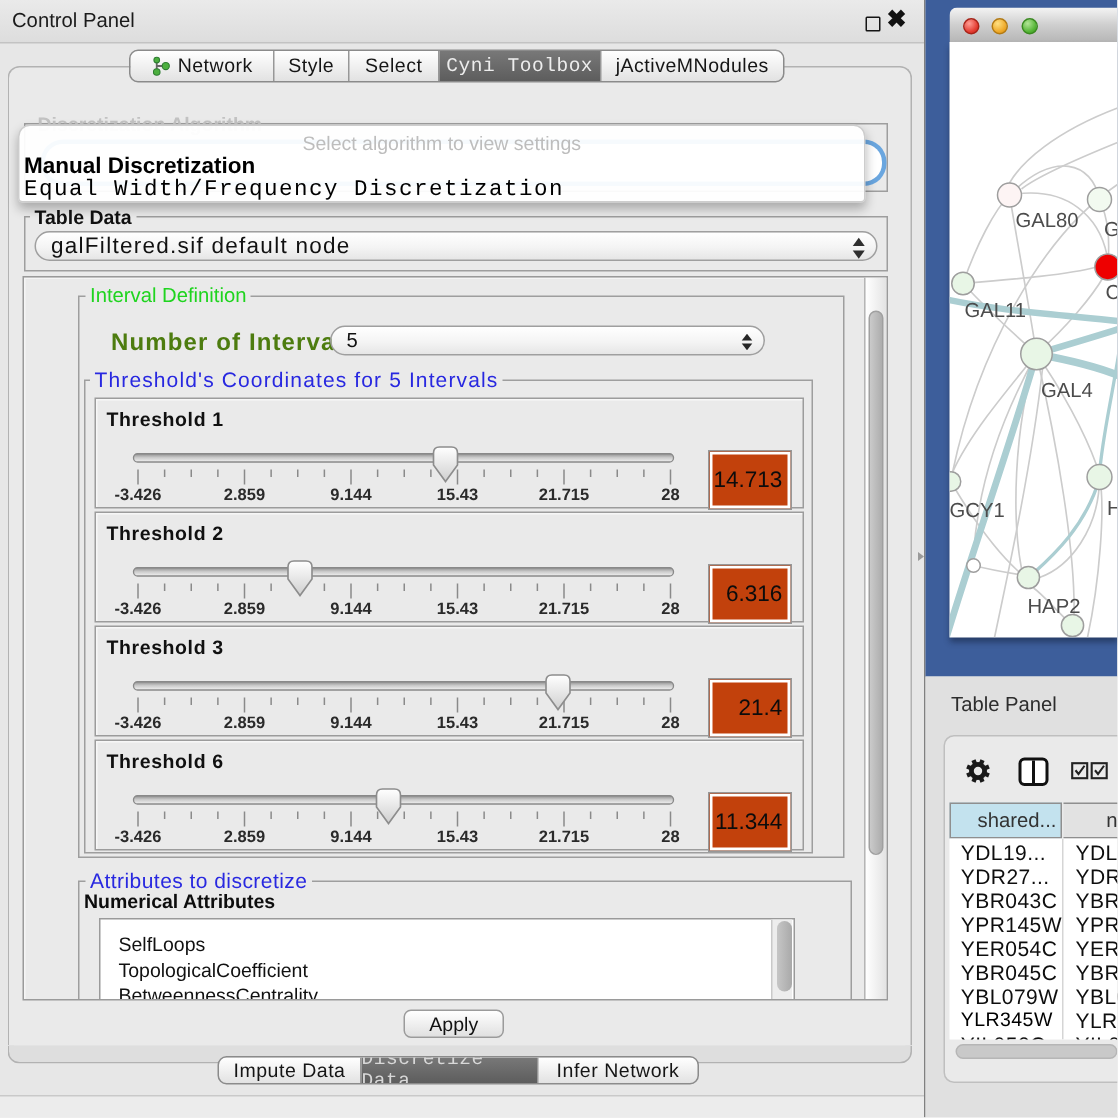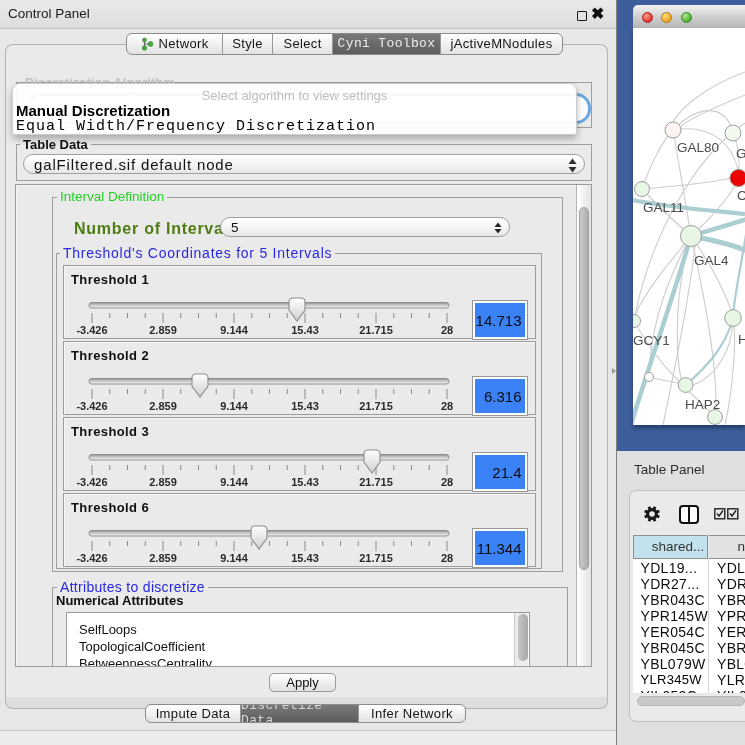--- a/index.html
+++ b/index.html
@@ -18,21 +18,21 @@
 #content{position:absolute;left:5px;top:44px;width:603px;height:653px;background:#eaeaea;border:1px solid #b2b2b2;border-radius:8px 8px 0 0;border-bottom:none;box-sizing:border-box;}
 #footband{position:absolute;left:5px;top:697px;width:603px;height:12px;background:#dedede;border:1px solid #b2b2b2;border-top:none;border-radius:0 0 8px 8px;box-sizing:border-box;}
 .group{position:absolute;border:1px solid #9e9e9e;box-sizing:border-box;}
 .glabel{position:absolute;font-size:13px;background:#eaeaea;padding:0 3px;white-space:nowrap;z-index:3;}
 .bold{font-weight:bold;}
 .combo{position:absolute;border:1px solid #9f9f9f;border-radius:10px;background:linear-gradient(#ffffff,#f4f4f4 55%,#e6e6e6);box-sizing:border-box;}
 .combo .ct{position:absolute;left:10px;top:50%;transform:translateY(-50%);font-size:15px;letter-spacing:0.85px;color:#111;white-space:nowrap;}
 #popup{position:absolute;left:12px;top:83px;width:565px;height:52px;background:rgba(255,255,255,0.94);border:1px solid #cdcdcd;border-radius:8px 8px 3px 3px;box-shadow:0 4px 7px rgba(0,0,0,0.28);box-sizing:border-box;z-index:5;}
 .tpanel{position:absolute;left:63px;width:473px;height:73.5px;background:#eaeaea;border:1px solid #9c9c9c;box-shadow:inset 1px 1px 0 #f7f7f7;box-sizing:border-box;}
 .tpanel .tl{position:absolute;left:7px;top:6px;font-size:13px;letter-spacing:0.4px;font-weight:bold;color:#101010;}
-.vbox{position:absolute;left:407.5px;top:34px;width:56px;height:40px;border:1px solid #979797;background:#3b82f6;box-sizing:border-box;box-shadow:inset 0 0 0 2px #ffffff;}
+.vbox{position:absolute;left:407.5px;top:34px;width:56px;height:40px;border:1px solid #979797;background:#c2410c;box-sizing:border-box;box-shadow:inset 0 0 0 2px #ffffff;}
 .vbox .vt{position:absolute;right:5px;top:50%;transform:translateY(-50%);font-size:15px;color:#0c0c0c;}
 .ticklab{position:absolute;top:58px;width:60px;text-align:center;font-size:11px;color:#2a2a2a;font-weight:bold;}
 #apply{position:absolute;left:269px;top:673px;width:67px;height:19px;border:1px solid #9b9b9b;border-radius:5px;background:linear-gradient(#ffffff,#eeeeee 55%,#e0e0e0);font-size:13px;color:#111;text-align:center;line-height:17px;box-sizing:border-box;}
 #netframe{position:absolute;left:617px;top:0;width:128px;height:451px;background:#3d5e9b;}
 #nettitle{position:absolute;left:633px;top:5px;width:112px;height:23px;background:linear-gradient(#f4f4f4,#cfcfcf 50%,#b6b6b6);border-bottom:1px solid #8a8a8a;border-radius:5px 0 0 0;}
 .light{position:absolute;top:12px;width:11px;height:11px;border-radius:50%;box-sizing:border-box;}
 #canvas{position:absolute;left:633px;top:28px;width:112px;height:397px;background:#ffffff;overflow:hidden;box-shadow:0 3px 4px rgba(10,20,40,0.45);}
 #tablepanel{position:absolute;left:617px;top:451px;width:128px;height:294px;background:#e0e0e0;}
 #tptitle{position:absolute;left:17px;top:11px;font-size:13.5px;color:#2d2d2d;}
 #tpbox{position:absolute;left:12px;top:39px;width:126px;height:232px;background:#eaeaea;border:1px solid #bfbfbf;border-radius:7px;box-sizing:border-box;}
@@ -277,21 +277,21 @@
     <div class="abs bold" style="left:40px;top:408px;font-size:13px;color:#0d0d0d;">Numerical Attributes</div>
     <div class="abs" style="left:50px;top:427px;width:464px;height:60px;background:#fff;border:1px solid #9a9a9a;box-sizing:border-box;">
       <div class="abs" style="left:12px;top:9px;font-size:13px;color:#111;">SelfLoops</div>
       <div class="abs" style="left:12px;top:26px;font-size:13px;color:#111;">TopologicalCoefficient</div>
       <div class="abs" style="left:12px;top:43px;font-size:13px;color:#111;">BetweennessCentrality</div>
       <div class="abs" style="right:1px;top:0;width:13px;height:58px;background:#ededed;border-left:1px solid #c9c9c9;"></div>
       <div class="abs" style="right:1.5px;top:1px;width:10px;height:47px;border-radius:5px;background:linear-gradient(to right,#c6c6c6,#a9a9a9);"></div>
     </div>
   </div>
   <div id="apply">Apply</div>
-  <div class="seg" style="left:86px;top:32.5px;width:437px;height:22px;margin-left:40px;">
+  <div class="seg" style="left:86px;top:32.5px;width:437px;height:22px;">
     <div class="s" style="width:96px;"><svg width="14" height="14" viewBox="0 0 14 14" style="margin-right:4px;">
             <line x1="4.5" y1="3" x2="4.5" y2="11" stroke="#666" stroke-width="1.2"></line>
             <line x1="4.5" y1="7" x2="10" y2="7" stroke="#666" stroke-width="1.2"></line>
             <circle cx="4.5" cy="3" r="1.9" fill="#4caf3f" stroke="#2e7d32" stroke-width="0.7"></circle>
             <circle cx="4.5" cy="11" r="2.2" fill="#4caf3f" stroke="#2e7d32" stroke-width="0.7"></circle>
             <circle cx="10.5" cy="7" r="2.4" fill="#4caf3f" stroke="#2e7d32" stroke-width="0.7"></circle>
           </svg>Network</div>
     <div class="s" style="width:50px;">Style</div>
     <div class="s" style="width:60px;">Select</div>
     <div class="s dark" style="width:108px;">Cyni Toolbox</div>

